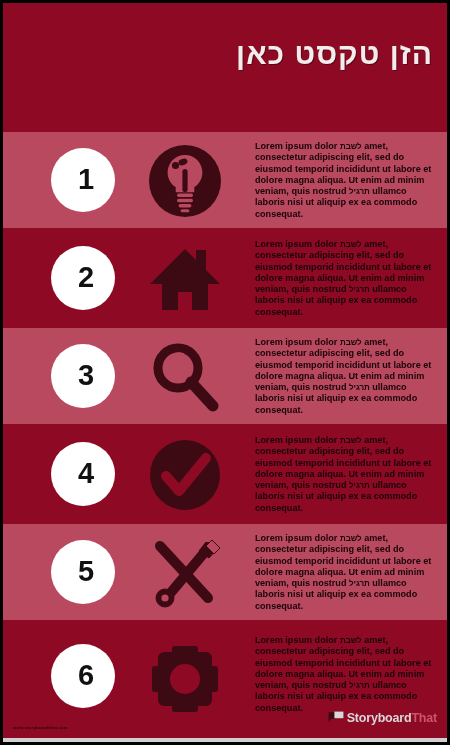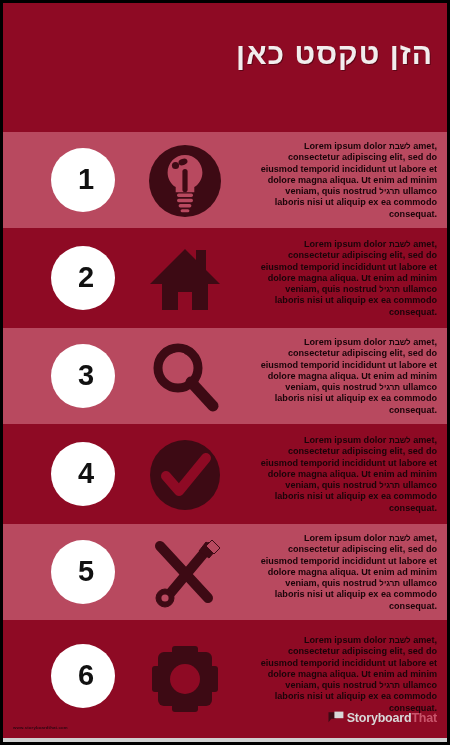--- a/index.html
+++ b/index.html
@@ -62,21 +62,21 @@
     width:78px; height:78px;
     display:flex; align-items:center; justify-content:center;
   }
   .row-r6 .icon-slot{ top:18px; }
   .icon-slot svg{ display:block; }
 
   
   .row-text{
     position:absolute; right:10px; top:9px;
     width:182px;
-    text-align:right;
+    text-align:left;
     font-size:9.1px; line-height:11.3px;
     font-weight:bold;
     color:#1A0409;
   }
   .row-r6 .row-text{ top:13px; }
   .row-text .heb{ direction:rtl; unicode-bidi:isolate; font-size:8px; }
 
   
   #wm-url{
     position:absolute; left:10px; bottom:12px;

